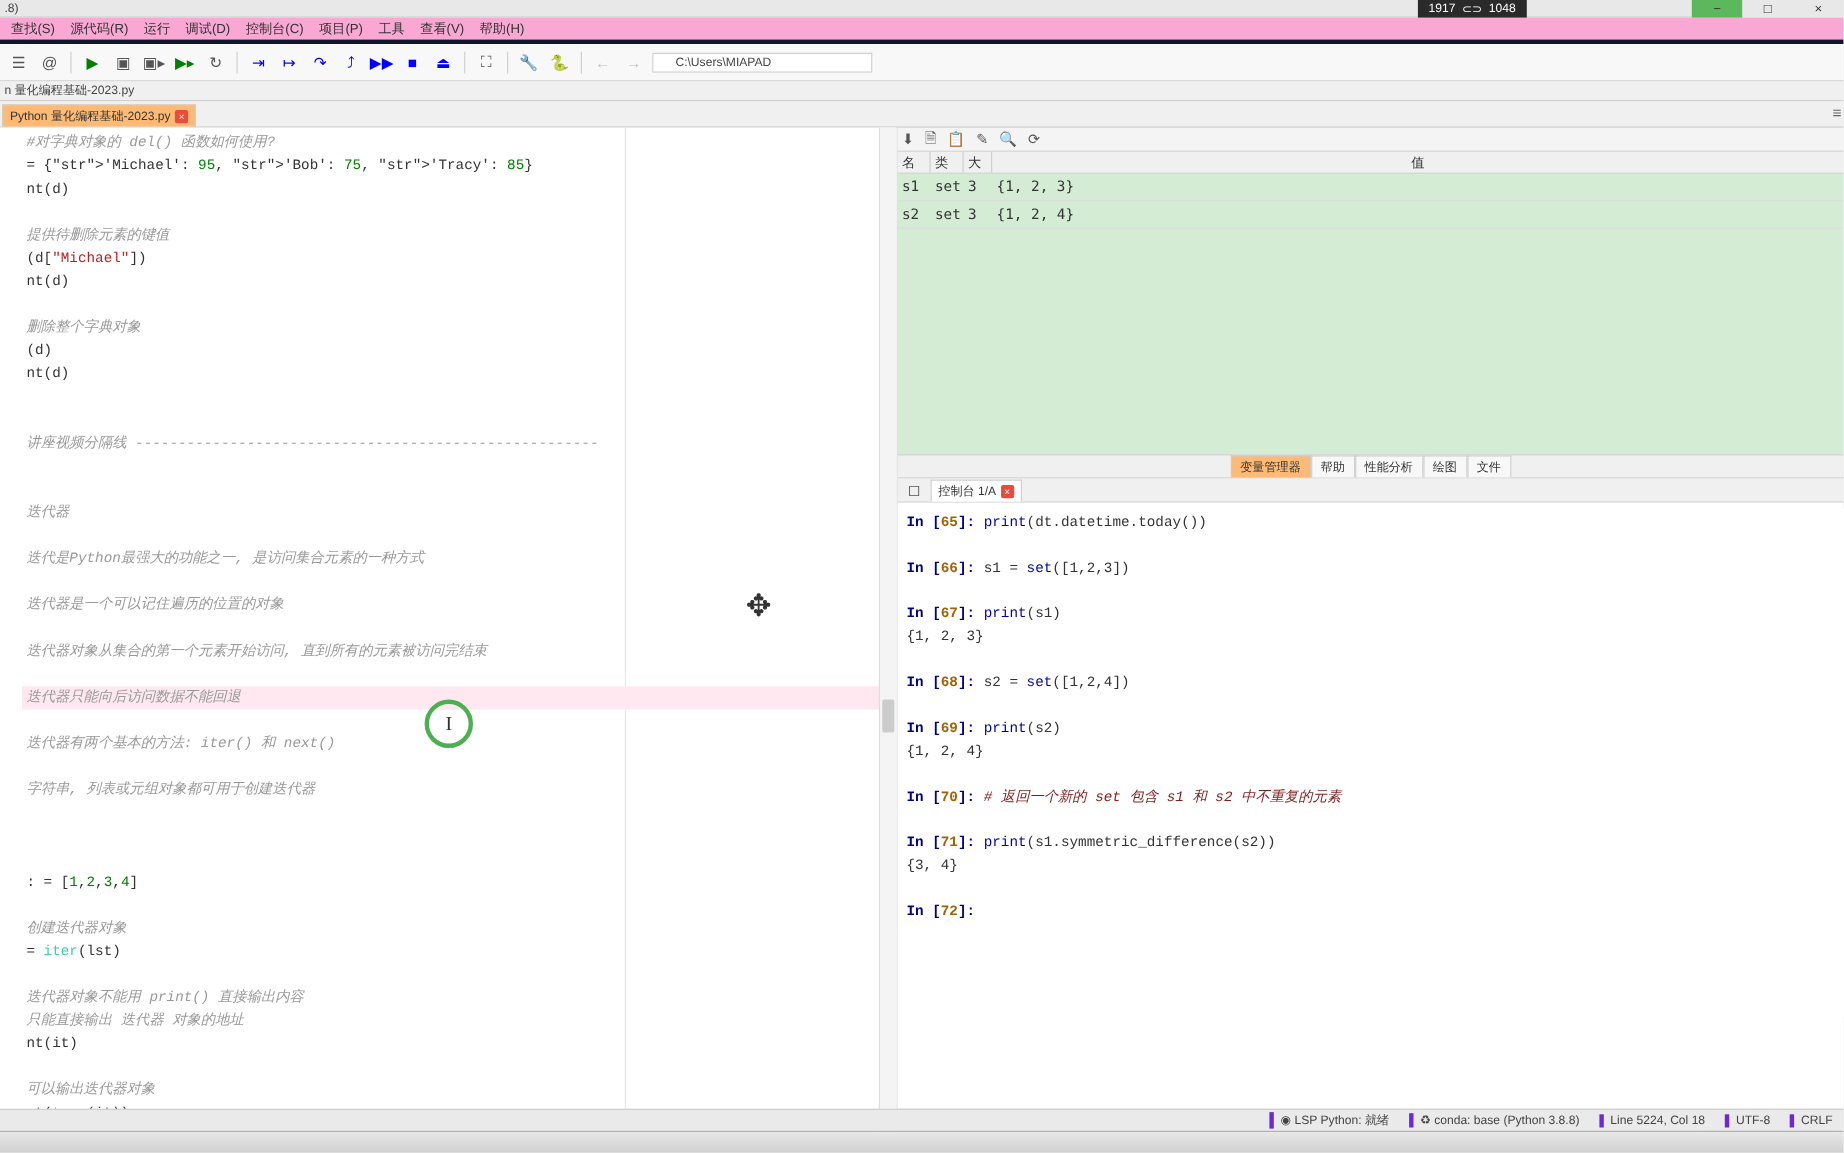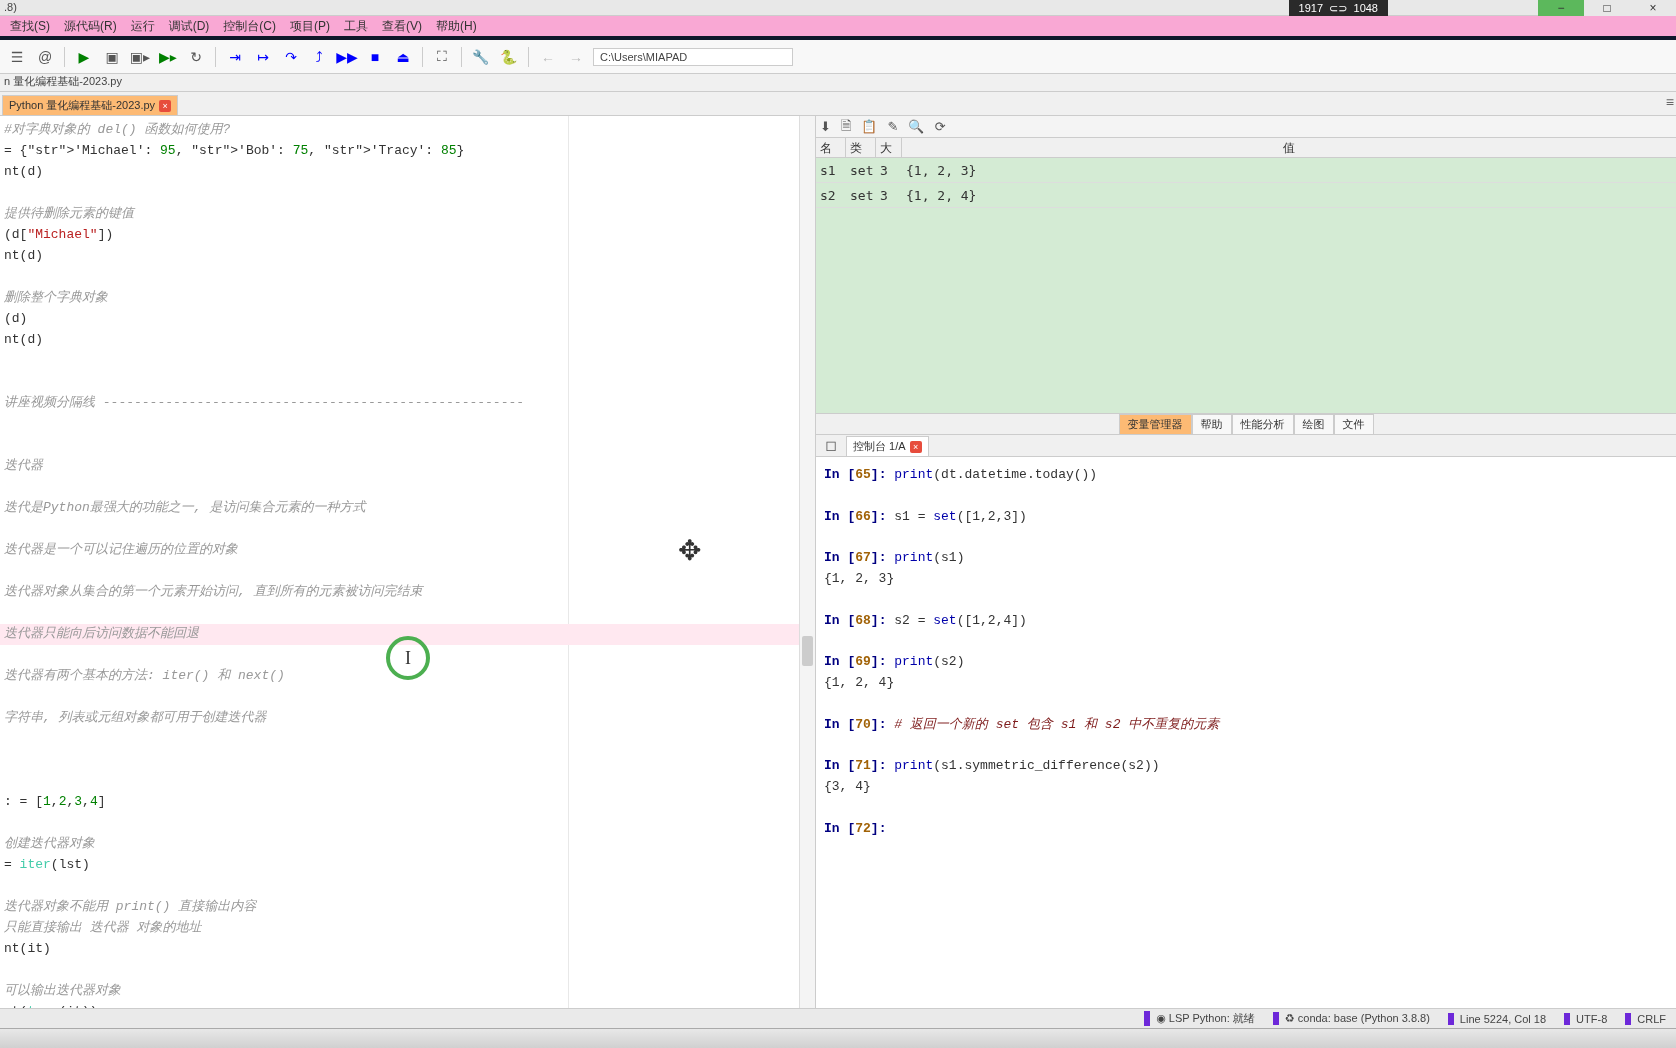--- a/index.html
+++ b/index.html
@@ -9,28 +9,28 @@
 .winctrl span { width: 46px; height: 16px; display: flex; align-items: center; justify-content: center; }
 .minbtn { background: #5cb85c; }
 .maxbtn { background: #e8e8e8; }
 .clsbtn { background: #e8e8e8; }
 .res-badge { position: absolute; right: 288px; top: 0; background: #2a2a2a; color: #fff; padding: 2px 10px; font-size: 11px; height: 16px; display: flex; align-items: center; gap: 6px; }
 .menubar { height: 24px; background: #f9a8d4; border-bottom: 4px solid #0f172a; display: flex; align-items: center; padding: 0 4px; gap: 2px; }
 .menubar span { padding: 2px 6px; font-size: 12px; }
 .toolbar { height: 34px; background: #f8f8f8; border-bottom: 1px solid #ccc; display: flex; align-items: center; padding: 0 6px; gap: 6px; }
 .tbtn { width: 22px; height: 22px; display: flex; align-items: center; justify-content: center; font-size: 14px; color: #555; }
 .tsep { width: 1px; height: 20px; background: #ccc; margin: 0 2px; }
-.pathbox { flex: 0 0 auto; border: 1px solid #ccc; padding: 2px 6px; font-size: 11px; color: #444; background: #fff; min-width: 200px; }
+.pathbox { flex: 0 0 auto; border: 1px solid #ccc; padding: 2px 20px; font-size: 11px; color: #444; background: #fff; min-width: 200px; }
 .filebar { height: 18px; background: #f0f0f0; border-bottom: 1px solid #ccc; padding: 0 4px; font-size: 11px; color: #444; }
 .tabbar { height: 24px; background: #f0f0f0; border-bottom: 1px solid #ccc; display: flex; align-items: flex-end; padding: 0 2px; position: relative; }
 .tab { background: #fdba74; border: 1px solid #ccc; border-bottom: none; padding: 2px 6px; font-size: 11px; display: flex; align-items: center; gap: 4px; }
 .tab-close { color: #fff; background: #e74c3c; border-radius: 2px; width: 12px; height: 12px; display: flex; align-items: center; justify-content: center; font-size: 9px; }
 .tabopts { position: absolute; right: 2px; top: 2px; font-size: 14px; color: #666; }
 .main { display: flex; height: calc(100% - 116px - 20px); }
-.editor-pane { flex: 0 0 815px; background: #fff; position: relative; overflow: hidden; }
+.editor-pane { flex: 0 0 815px; background: #fff; position: relative; overflow: hidden; padding-left: 20px; }
 .editor { font-family: Consolas, "Courier New", monospace; font-size: 13px; line-height: 1.6; padding: 4px 0 4px 0; white-space: pre; position: relative; }
 .editor .line { padding: 0 4px; min-height: 21px; }
 .editor .hl { background: #ffe8f0; }
 .cm { color: #999; font-style: italic; }
 .str { color: #ba2121; }
 .num { color: #008000; }
 .fn { color: #4ca; }
 .ruler { position: absolute; left: 568px; top: 0; bottom: 0; width: 1px; background: #e8e8e8; }
 .scrollv { position: absolute; right: 0; top: 0; bottom: 0; width: 16px; background: #f4f4f4; border-left: 1px solid #ddd; }
 .scrollthumb { position: absolute; left: 2px; right: 2px; top: 520px; height: 30px; background: #ccc; border-radius: 2px; }
@@ -56,21 +56,21 @@
 .console-tabs { height: 22px; background: #f0f0f0; border-bottom: 1px solid #ccc; display: flex; align-items: flex-end; padding: 0 4px; gap: 4px; }
 .console-tabs .ctab { border: 1px solid #ccc; padding: 2px 6px; font-size: 11px; background: #fff; display: flex; align-items: center; gap: 4px; border-bottom: none; }
 .console-body { flex: 1; background: #fff; padding: 8px; font-family: Consolas, "Courier New", monospace; font-size: 13px; line-height: 1.6; overflow: auto; }
 .console-body .pr { color: #000080; font-weight: bold; }
 .console-body .pn { color: #a16207; font-weight: bold; }
 .console-body .ccm { color: #7f1d1d; font-style: italic; }
 .console-body .cfn { color: #00a; }
 .bottom-tabs { height: 20px; background: #f0f0f0; border-top: 1px solid #ccc; display: flex; justify-content: flex-end; align-items: center; padding: 0 4px; gap: 0; }
 .btab { border: 1px solid #ccc; padding: 1px 8px; font-size: 11px; background: #f8f8f8; }
 .statusbar { height: 20px; background: #eaeaea; border-top: 1px solid #ccc; display: flex; align-items: center; justify-content: flex-end; padding: 0 4px; gap: 12px; font-size: 11px; color: #444; position: absolute; bottom: 20px; left: 0; right: 0; }
-.statusbar span { padding: 0 6px; border-left: 6px solid #6d28d9; }
+.statusbar span { padding: 0 6px; border-left: 4px solid #6d28d9; }
 .taskbar { height: 20px; background: linear-gradient(#e8e8e8, #d0d0d0); position: absolute; bottom: 0; left: 0; right: 0; border-top: 1px solid #aaa; }
 .green { color: #008000; }
 .blue { color: #0000ff; }
 </style>
 </head>
 <body>
 
 <div class="titlebar">
   <span style="padding-left:4px;font-size:11px;color:#444">.8)</span>
   <div class="res-badge">

